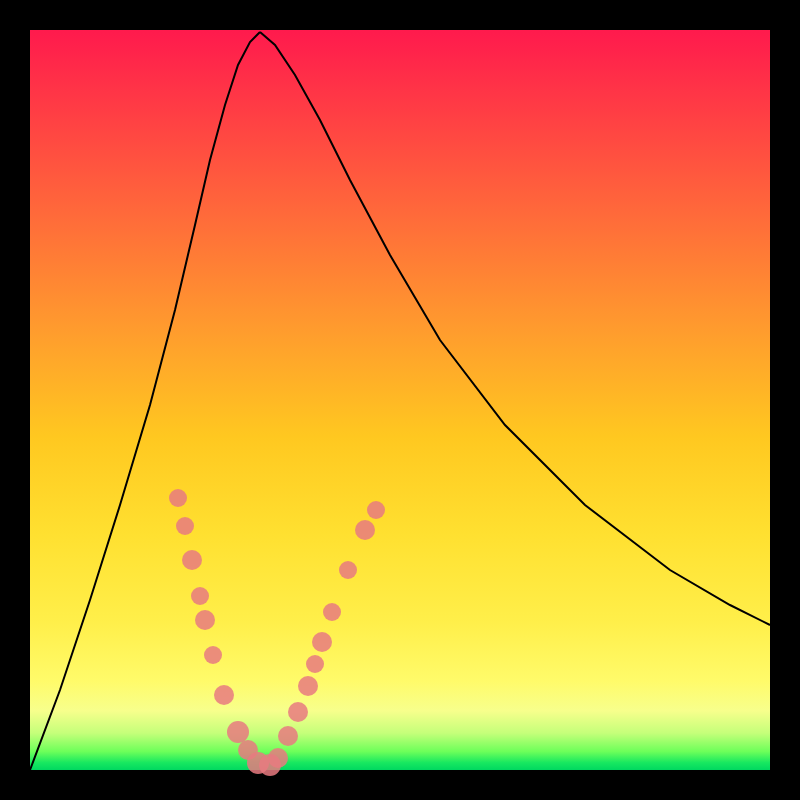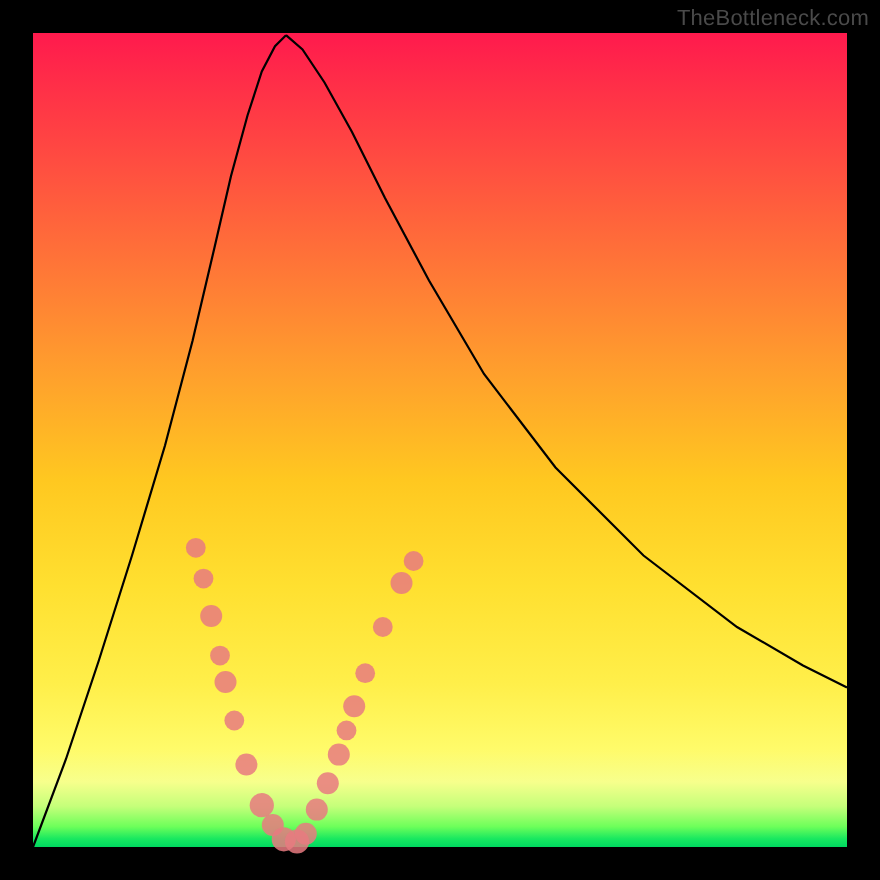--- a/index.html
+++ b/index.html
@@ -94,14 +94,13 @@
         <circle cx="278" cy="656" r="10" class="bead"></circle>
         <circle cx="285" cy="634" r="9" class="bead"></circle>
         <circle cx="292" cy="612" r="10" class="bead"></circle>
         <circle cx="302" cy="582" r="9" class="bead"></circle>
         <circle cx="318" cy="540" r="9" class="bead"></circle>
         <circle cx="335" cy="500" r="10" class="bead"></circle>
         <circle cx="346" cy="480" r="9" class="bead"></circle>
       </g>
   </svg>
 
-  <div class="watermark">TheBottleneck.com</div>
 </div>
 
 </body></html>

